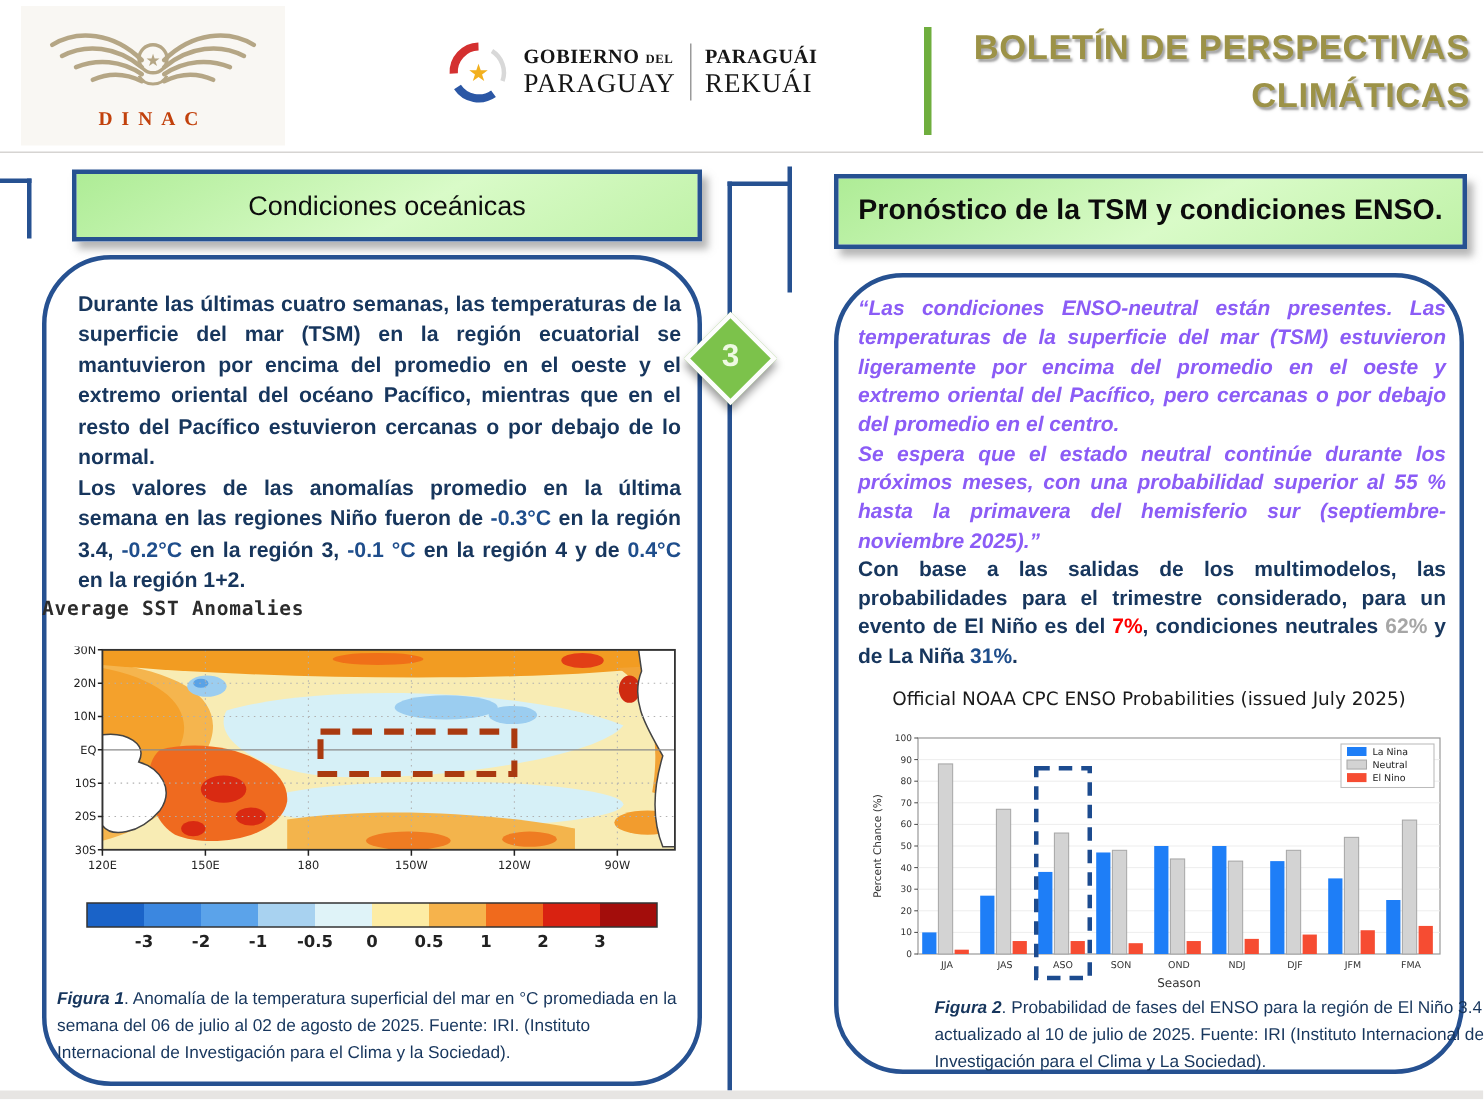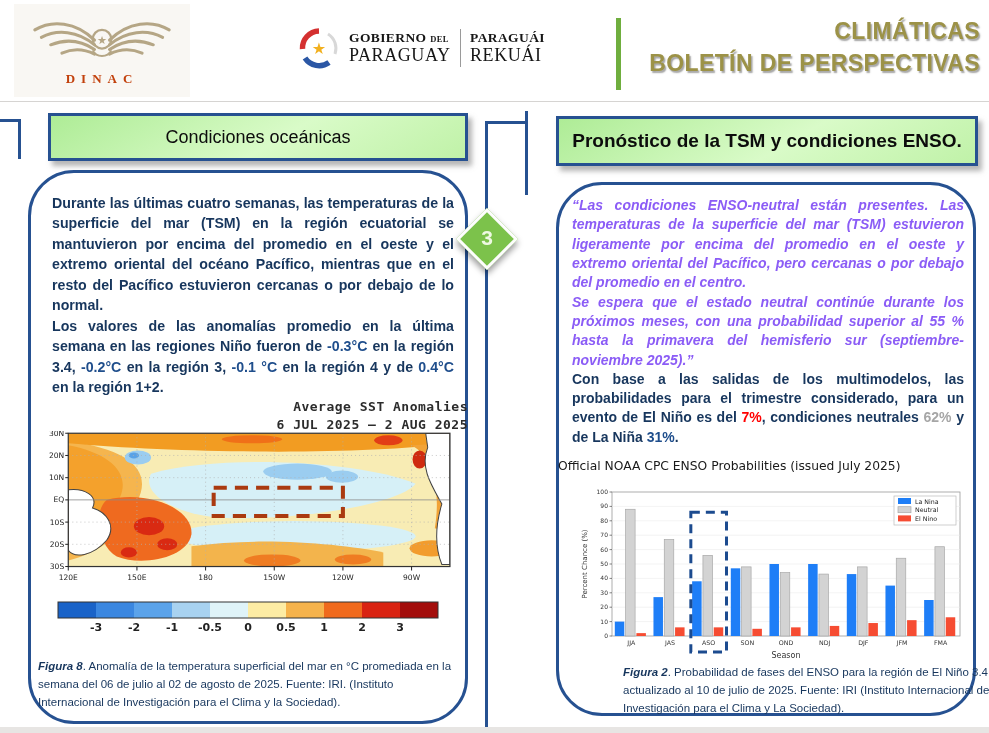--- a/index.html
+++ b/index.html
@@ -38,24 +38,24 @@
     border:3px solid #265191; box-shadow: 4px 5px 5px rgba(110,110,110,.5);
     color:#0c0c0c; }
   .sec-box { position:absolute; border:3px solid #265191; border-radius:46px; background:#fff; }
   
   .flow { position:absolute; }
   .para { text-align:justify; color:#17365d; font-size:14.2px; line-height:1.44; font-weight:600; }
   .para + .para { margin-top:0; }
   .quote { text-align:justify; color:#8b5cf6; font-size:14px; line-height:1.38;
     font-weight:700; font-style:italic; }
   .rpara { text-align:justify; color:#17365d; font-size:14px; line-height:1.38; font-weight:600; }
-  .map-title { position:absolute; left:28px; top:398px; width:440px; text-align:right;
+  .map-title { position:absolute; left:28px; top:398px; width:440px; text-align:left;
     font-family:"DejaVu Sans Mono", monospace; font-weight:700; font-size:13px;
     line-height:1.35; color:#2c2c2c; letter-spacing:.5px; }
-  .fig2-title { position:absolute; left:558px; top:459px; width:416px; text-align:left;
+  .fig2-title { position:absolute; left:558px; top:459px; width:416px; text-align:center;
     font-size:12.3px; color:#1a1a1a; font-family:"DejaVu Sans", sans-serif; }
   .fig2-sub { position:absolute; left:558px; top:475px; width:416px; text-align:center;
     font-size:8px; color:#6a6a6a; font-family:"DejaVu Sans", sans-serif; }
   .caption { position:absolute; font-size:11.5px; color:#17365d; line-height:1.55; }
   .caption .lbl { font-weight:700; font-style:italic; }
   .footer-strip { position:absolute; left:0; top:727px; width:989px; height:6px; background:#e7e5e3; }
   svg text { font-family:"DejaVu Sans", sans-serif; }
 </style>
 </head>
 <body>
@@ -95,22 +95,22 @@
     </div>
     <div class="gov-sep"></div>
     <div class="gov-text">
       <div class="gov-l1">PARAGUÁI</div>
       <div class="gov-l2">REKUÁI</div>
     </div>
   </div>
 
   <div class="accent-bar"></div>
   <div class="title-block">
+    <div>BOLETÍN DE PERSPECTIVAS</div>
     <div>CLIMÁTICAS</div>
-    <div>BOLETÍN DE PERSPECTIVAS</div>
   </div>
 
   <div class="hairline"></div>
 
   <div class="cline" style="left:0; top:119px; width:21px; height:3px;"></div>
   <div class="cline" style="left:18px; top:119px; width:3px; height:40px;"></div>
   <div class="cline" style="left:485px; top:121px; width:3px; height:606px;"></div>
   <div class="cline" style="left:485px; top:121px; width:43px; height:3px;"></div>
   <div class="cline" style="left:525px; top:111px; width:3px; height:84px;"></div>
 
@@ -120,21 +120,20 @@
 
   <div class="sec-box" style="left:28px; top:170px; width:440px; height:554px;"></div>
 
   <div class="flow" style="left:52px; top:193px; width:402px;">
     <p class="para">Durante las últimas cuatro semanas, las temperaturas de la superficie del mar (TSM) en la región ecuatorial se mantuvieron por encima del promedio en el oeste y el extremo oriental del océano Pacífico, mientras que en el resto del Pacífico estuvieron cercanas o por debajo de lo normal.</p>
     <p class="para"><span>Los valores de las anomalías promedio en la última semana en las regiones Niño fueron de </span><span style="font-weight: 700; color: rgb(31, 78, 140);">-0.3°C</span><span> en la región 3.4, </span><span style="font-weight: 700; color: rgb(31, 78, 140);">-0.2°C</span><span> en la región 3, </span><span style="font-weight: 700; color: rgb(31, 78, 140);">-0.1 °C</span><span> en la región 4 y de </span><span style="font-weight: 700; color: rgb(31, 78, 140);">0.4°C</span><span> en la región 1+2.</span></p>
   </div>
 
   <div class="map-title">
     <div>Average SST Anomalies</div>
-    <div>6 JUL 2025 – 2 AUG 2025</div>
   </div>
 
   <svg id="sst-map" style="position:absolute; left:40px; top:431px;" width="416" height="162" viewBox="0 0 412 160">
     <defs>
         <clipPath id="mclip">
           <rect x="28" y="2" width="378" height="132"></rect>
         </clipPath>
       </defs>
     <g clip-path="url(#mclip)">
       <rect x="28" y="2" width="378" height="132" fill="#f8ecb4"></rect>
@@ -223,21 +222,21 @@
       <text x="124" y="34" text-anchor="middle" font-size="11" font-weight="bold" fill="#222">-1</text>
       <text x="162" y="34" text-anchor="middle" font-size="11" font-weight="bold" fill="#222">-0.5</text>
       <text x="200" y="34" text-anchor="middle" font-size="11" font-weight="bold" fill="#222">0</text>
       <text x="238" y="34" text-anchor="middle" font-size="11" font-weight="bold" fill="#222">0.5</text>
       <text x="276" y="34" text-anchor="middle" font-size="11" font-weight="bold" fill="#222">1</text>
       <text x="314" y="34" text-anchor="middle" font-size="11" font-weight="bold" fill="#222">2</text>
       <text x="352" y="34" text-anchor="middle" font-size="11" font-weight="bold" fill="#222">3</text>
     </svg>
 
   <div class="caption" style="left:38px; top:658px; width:424px;">
-    <span class="lbl">Figura 8</span><span>. Anomalía de la temperatura superficial del mar en °C promediada en la semana del 06 de julio al 02 de agosto de 2025. Fuente: IRI. (Instituto Internacional de Investigación para el Clima y la Sociedad).</span>
+    <span class="lbl">Figura 1</span><span>. Anomalía de la temperatura superficial del mar en °C promediada en la semana del 06 de julio al 02 de agosto de 2025. Fuente: IRI. (Instituto Internacional de Investigación para el Clima y la Sociedad).</span>
   </div>
 
   <div class="diamond"></div>
   <div class="diamond-num">3</div>
 
   <div class="sec-header" style="left:556px; top:116px; width:422px; height:50px; font-size:19px; font-weight:700;">
     <span>Pronóstico de la TSM y condiciones ENSO.</span>
   </div>
 
   <div class="sec-box" style="left:556px; top:182px; width:420px; height:534px;"></div>

